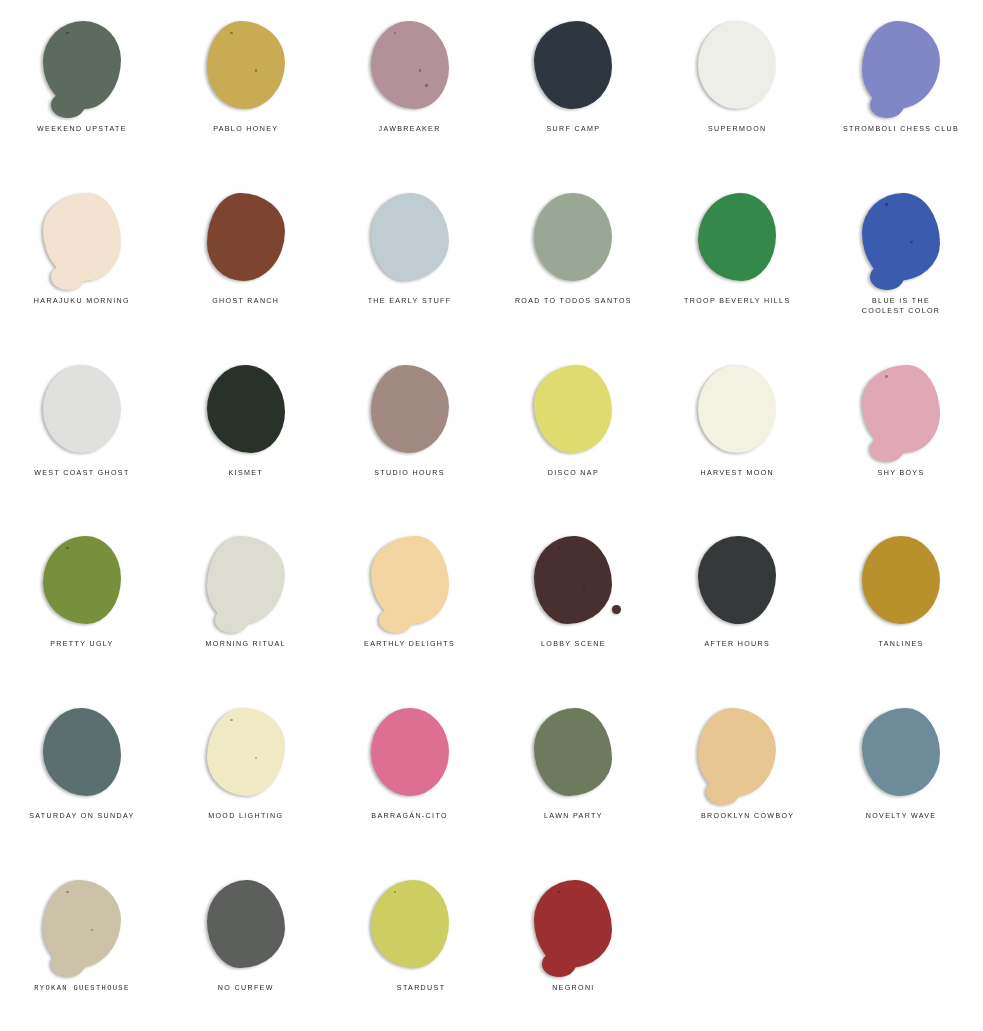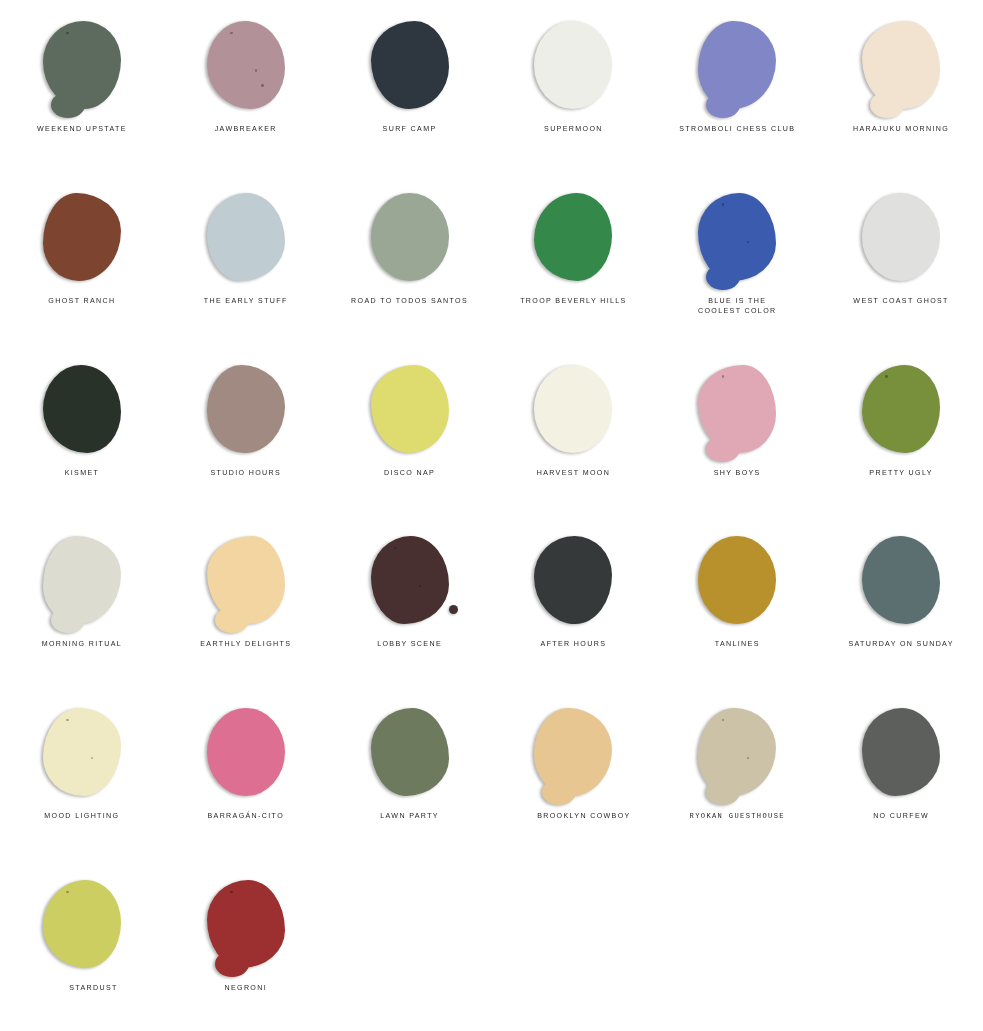--- a/index.html
+++ b/index.html
@@ -105,20 +105,29 @@
       <div class="blob-wrap">
         <div class="blob v1" style="background: rgb(93, 107, 94);">
           <div class="blob-drip" style="background: rgb(93, 107, 94); width: 34px; height: 26px; left: 8px; bottom: -9px;"></div>
           <div class="bubble" style="left: 30%; top: 12%; width: 2.4px; height: 2.4px;"></div>
         </div>
       </div>
       <div class="swatch-label" style="color: rgb(35, 31, 32);">WEEKEND UPSTATE</div>
     </div>
     <div class="swatch-cell">
       <div class="blob-wrap">
+        <div class="blob v2" style="background: rgb(201, 171, 83);">
+          <div class="bubble" style="left: 30%; top: 12%; width: 2.4px; height: 2.4px;"></div>
+          <div class="bubble" style="left: 62%; top: 55%; width: 2.2px; height: 2.2px;"></div>
+        </div>
+      </div>
+      <div class="swatch-label" style="color: rgb(35, 31, 32);">PABLO HONEY</div>
+    </div>
+    <div class="swatch-cell">
+      <div class="blob-wrap">
         <div class="blob v3" style="background: rgb(178, 146, 152);">
           <div class="bubble" style="left: 30%; top: 12%; width: 2.4px; height: 2.4px;"></div>
           <div class="bubble" style="left: 62%; top: 55%; width: 2.2px; height: 2.2px;"></div>
           <div class="bubble" style="left: 70%; top: 72%; width: 2.6px; height: 2.6px;"></div>
         </div>
       </div>
       <div class="swatch-label" style="color: rgb(35, 31, 32);">JAWBREAKER</div>
     </div>
     <div class="swatch-cell">
       <div class="blob-wrap">
@@ -298,20 +307,26 @@
     <div class="swatch-cell">
       <div class="blob-wrap">
         <div class="blob v2" style="background: rgb(231, 198, 146);">
           <div class="blob-drip" style="background: rgb(231, 198, 146); width: 34px; height: 26px; left: 8px; bottom: -9px;"></div>
         </div>
       </div>
       <div class="swatch-label" style="color: rgb(35, 31, 32); margin-left: 21px;">BROOKLYN COWBOY</div>
     </div>
     <div class="swatch-cell">
       <div class="blob-wrap">
+        <div class="blob v4" style="background: rgb(110, 139, 153);"></div>
+      </div>
+      <div class="swatch-label" style="color: rgb(35, 31, 32);">NOVELTY WAVE</div>
+    </div>
+    <div class="swatch-cell">
+      <div class="blob-wrap">
         <div class="blob v6" style="background: rgb(203, 194, 167);">
           <div class="blob-drip" style="background: rgb(203, 194, 167); width: 34px; height: 26px; left: 8px; bottom: -9px;"></div>
           <div class="bubble" style="left: 30%; top: 12%; width: 2.4px; height: 2.4px;"></div>
           <div class="bubble" style="left: 62%; top: 55%; width: 2.2px; height: 2.2px;"></div>
         </div>
       </div>
       <div class="swatch-label" style="color: rgb(35, 31, 32); font-family: Liberation Mono, monospace;">RYOKAN GUESTHOUSE</div>
     </div>
     <div class="swatch-cell">
       <div class="blob-wrap">

